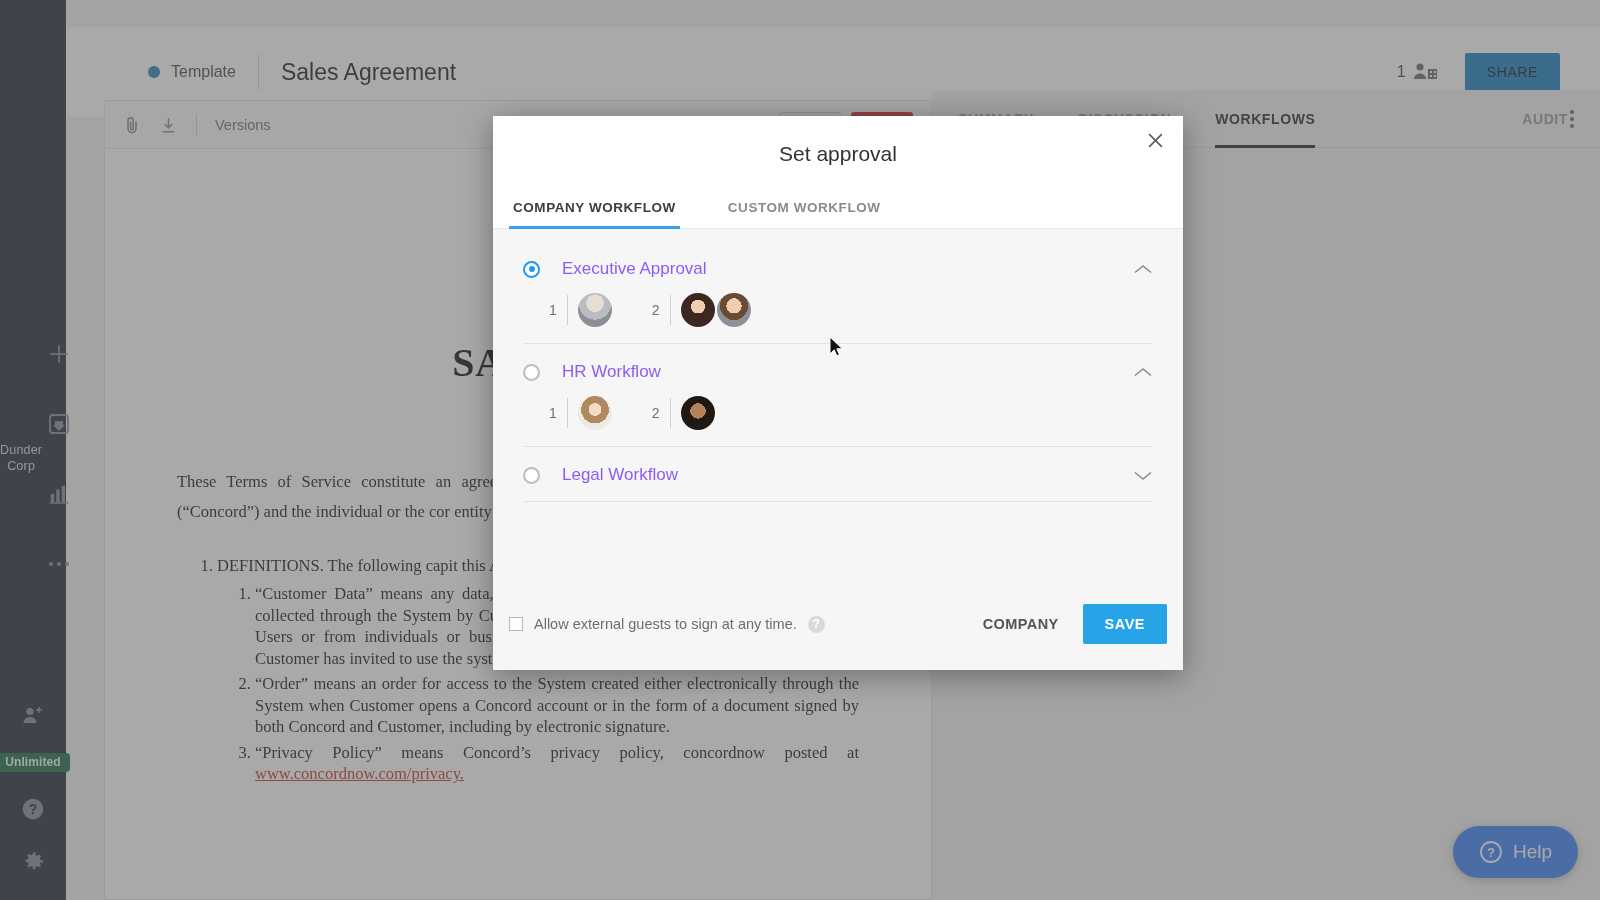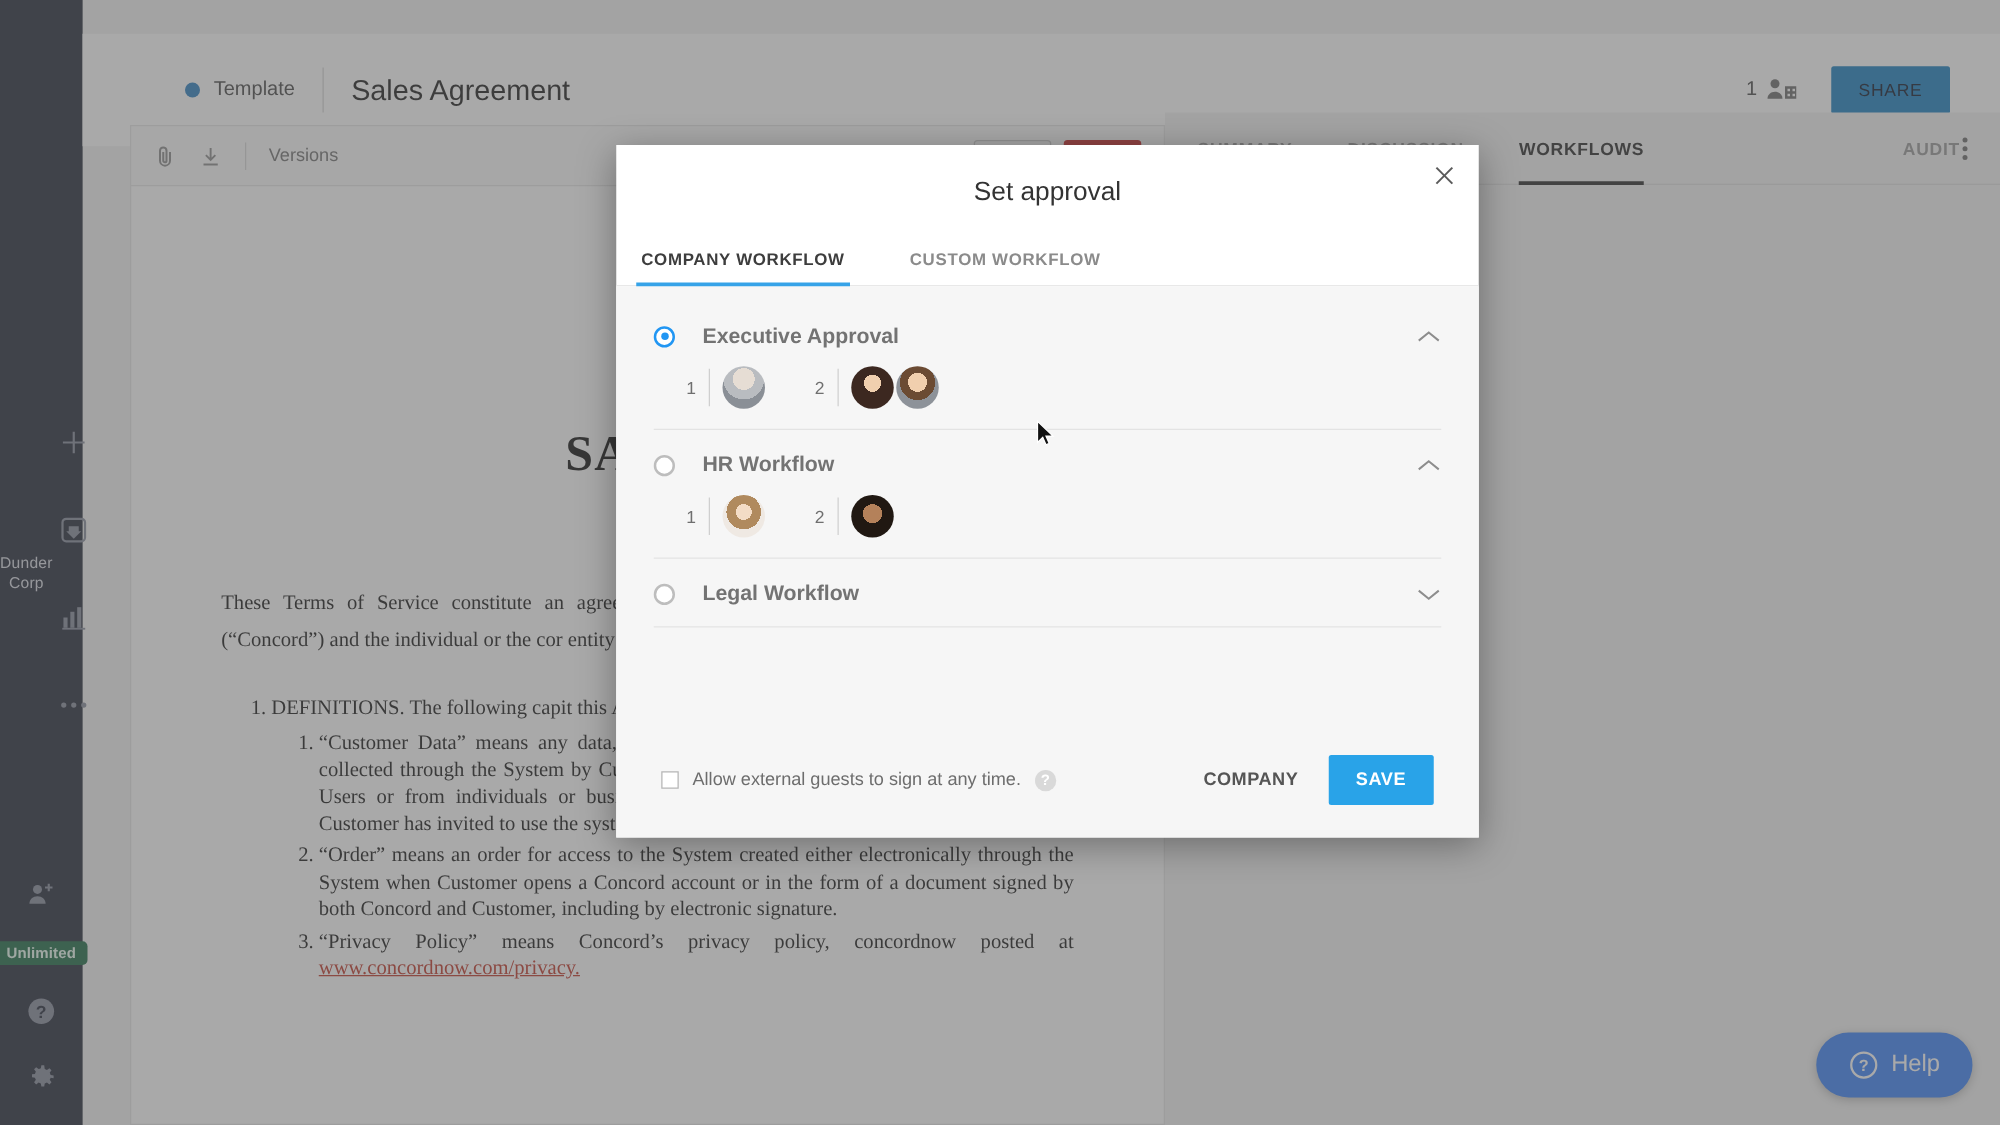--- a/index.html
+++ b/index.html
@@ -138,30 +138,30 @@
   .mtab.active { color: #3d3d3d; }
   .mtab.active::after { content: ""; position: absolute; left: 0; right: 0; bottom: -1px; height: 3px; background: #36a3e8; }
 
   .modal-body { flex: 1; background: #f6f6f6; padding: 12px 30px 0; overflow: hidden; }
   .wf-item { border-bottom: 1px solid #e3e3e3; padding: 18px 0 16px; }
   .wf-item:last-of-type { border-bottom: 1px solid #e3e3e3; }
   .wf-head { display: flex; align-items: center; gap: 22px; }
   .radio { width: 17px; height: 17px; border-radius: 50%; border: 2px solid #bdbdbd; background: #fff; flex: none; }
   .radio.checked { border-color: #2196f3; position: relative; background: #fff; }
   .radio.checked::after { content: ""; position: absolute; left: 3.5px; top: 3.5px; width: 6px; height: 6px; border-radius: 50%; background: #2196f3; }
-  .wf-title { font-size: 17px; color: #737373; font-weight: 700; text-align: right; }
+  .wf-title { font-size: 17px; color: #8b5cf6; font-weight: 400; text-align: right; }
   .chev { margin-left: auto; color: #8d8d8d; display: flex; }
   .signers { display: flex; align-items: center; gap: 40px; margin: 14px 0 0 26px; }
   .signer-group { display: flex; align-items: center; gap: 10px; }
   .signer-num { font-size: 14px; color: #6f6f6f; }
   .signer-bar { width: 1px; height: 30px; background: #cfcfcf; }
   .signer-avs { display: flex; align-items: center; gap: 2px; }
 
   .modal-foot {
-    flex: none; background: #f6f6f6; padding: 0 36px 26px;
+    flex: none; background: #f6f6f6; padding: 0 16px 26px;
     display: flex; align-items: center;
   }
   .chk-wrap { display: flex; align-items: center; gap: 11px; }
   .chkbox { width: 14px; height: 14px; border: 1.5px solid #b4b4b4; background: #fff; }
   .chk-label { font-size: 14.5px; color: #6d6d6d; }
   .qmark {
     width: 17px; height: 17px; border-radius: 50%; background: #d9d9d9; color: #fff;
     font-size: 12px; display: flex; align-items: center; justify-content: center; font-weight: 700;
   }
   .foot-right { margin-left: auto; display: flex; align-items: center; gap: 24px; }

